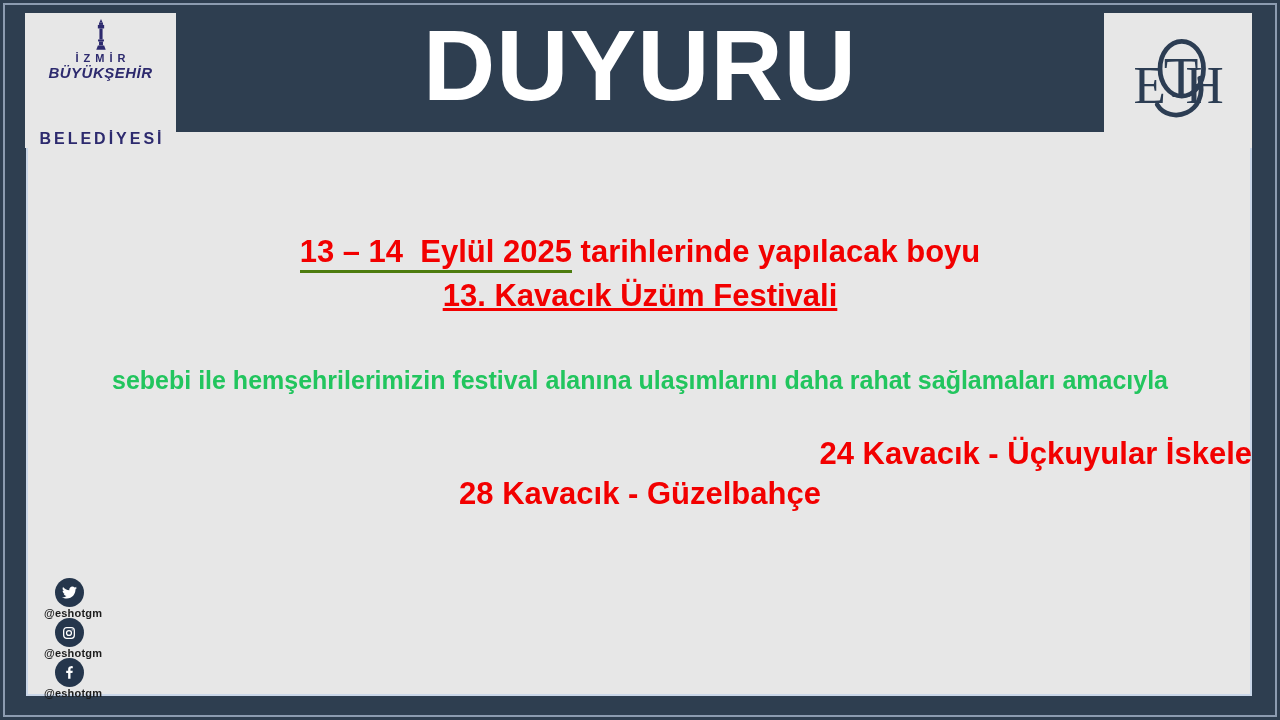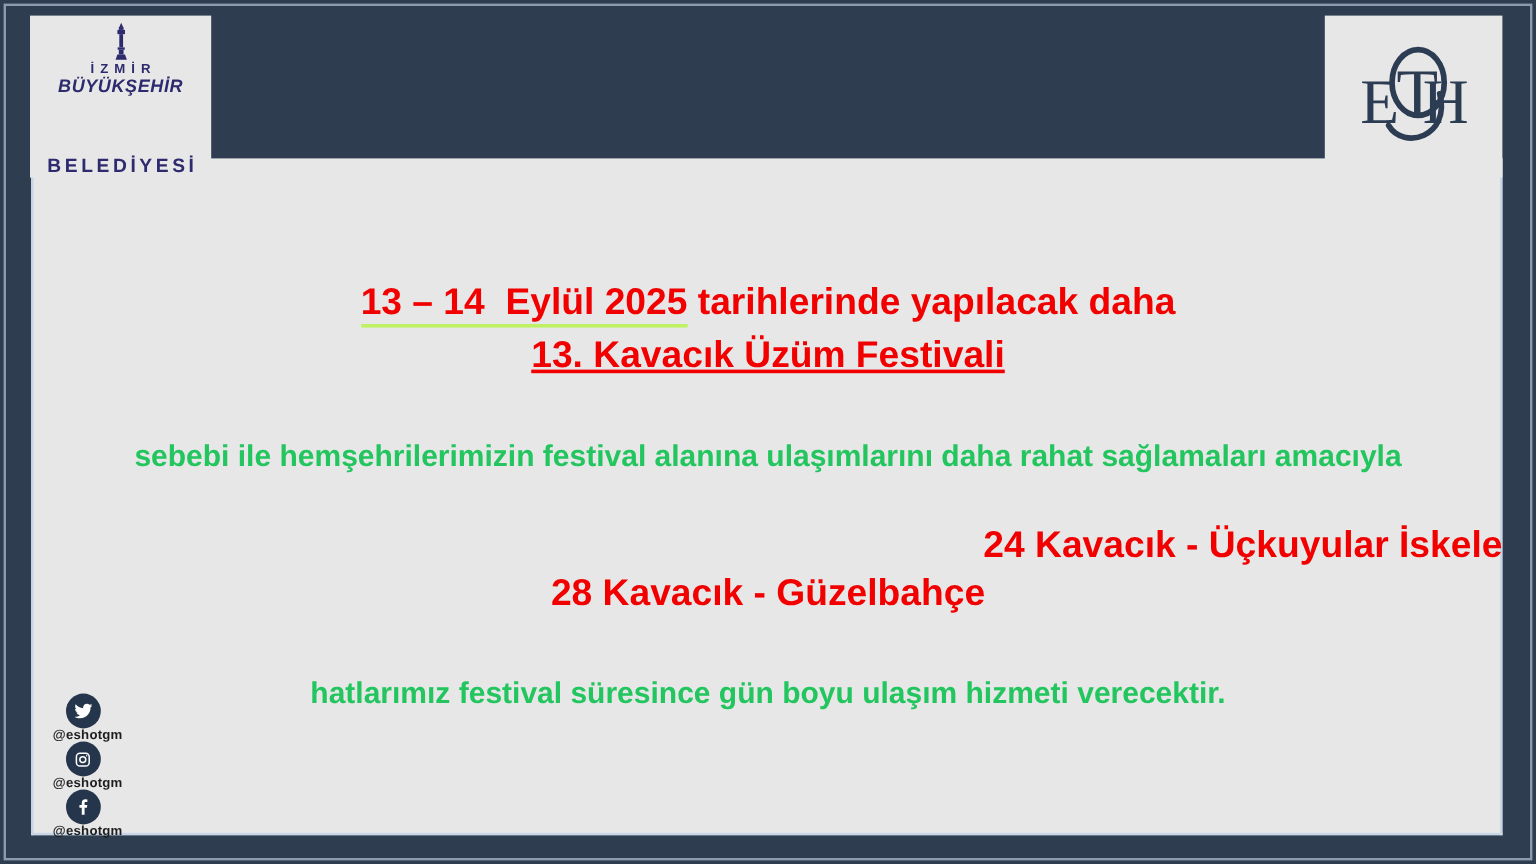--- a/index.html
+++ b/index.html
@@ -37,21 +37,21 @@
   }
   .txt { position:absolute; left:28px; width:1224px; text-align:center; z-index:2; }
   .red  { color:#f20000; font-weight:700; }
   .blk  { color:#22c55e; font-weight:700; }
   .t-date     { top:231px; font-size:31px; line-height:42px; }
   .t-festival { top:275px; font-size:31px; line-height:42px;text-decoration:underline; }
   .t-reason   { top:362px; font-size:25px; line-height:36px; }
   .t-route1   { top:433px; font-size:31px; line-height:42px;text-align:right; }
   .t-route2   { top:473px; font-size:31px; line-height:42px; }
   .t-closing  { top:560px; font-size:25px; line-height:36px; }
-  .u-date { border-bottom:3px solid #bef264; padding-bottom:1px; white-space:pre; }
+  .u-date { border-bottom:3px solid #4d7c0f; padding-bottom:1px; white-space:pre; }
   .ws-pre { white-space:pre; }
   .social { position:absolute; left:36px; top:578px; z-index:2; }
   .social-row { display:flex; align-items:center; height:29px; margin-bottom:11px;flex-direction:column; }
   .social-circle {
     width:29px; height:29px; border-radius:50%; background:#25364c;
     display:flex; align-items:center; justify-content:center; flex:0 0 29px;
   }
   .social-handle { font-size:11px; font-weight:700; color:#1d1d1d; margin-left:8px; letter-spacing:0.2px; }
 </style>
 </head>
@@ -75,45 +75,45 @@
         <path d="M6 78 L30 78 L26 67 L10 67 Z"></path>
       </g>
     </svg>
     <div class="izmir-text">
       <div class="izmir-l1">İZMİR</div>
       <div class="izmir-l2">BÜYÜKŞEHİR</div>
       <div class="izmir-l3">BELEDİYESİ</div>
     </div>
   </div>
 
+  <div class="banner-title">DUYURU</div>
 
   <div class="logo-box eshot-box">
     <svg width="104" height="104" viewBox="0 0 110 110">
       <g fill="#2c3d53" font-family="'Liberation Serif', serif">
         <ellipse cx="59" cy="42" rx="23" ry="29" fill="none" stroke="#2c3d53" stroke-width="5"></ellipse>
         <path d="M78 52 C 88 90 46 102 33 80" fill="none" stroke="#2c3d53" stroke-width="5" stroke-linecap="round"></path>
         <text x="8" y="78" font-size="56">E</text>
         <text x="40" y="72" font-size="60">T</text>
         <text x="63" y="78" font-size="56">H</text>
       </g>
     </svg>
   </div>
 
   <div class="txt t-date red">
-    <span class="u-date">13 – 14  Eylül 2025</span><span class="ws-pre"> tarihlerinde yapılacak daha</span>
+    <span class="u-date">13 – 14  Eylül 2025</span><span class="ws-pre"> tarihlerinde yapılacak boyu</span>
   </div>
 
   <div class="txt t-festival red">13. Kavacık Üzüm Festivali</div>
 
   <div class="txt t-reason blk">sebebi ile hemşehrilerimizin festival alanına ulaşımlarını daha rahat sağlamaları amacıyla</div>
 
   <div class="txt t-route1 red">24 Kavacık - Üçkuyular İskele</div>
   <div class="txt t-route2 red">28 Kavacık - Güzelbahçe</div>
 
-  <div class="txt t-closing blk">hatlarımız festival süresince gün boyu ulaşım hizmeti verecektir.</div>
 
   <div class="social">
 
     <div class="social-row">
       <span class="social-circle">
         <svg width="15" height="15" viewBox="0 0 24 24" fill="#ffffff">
           <path d="M23.954 4.569c-.885.389-1.83.654-2.825.775 1.014-.611 1.794-1.574 2.163-2.723-.951.555-2.005.959-3.127 1.184-.896-.959-2.173-1.559-3.591-1.559-2.717 0-4.92 2.203-4.92 4.917 0 .39.045.765.127 1.124C7.691 8.094 4.066 6.13 1.64 3.161c-.427.722-.666 1.561-.666 2.475 0 1.71.87 3.213 2.188 4.096-.807-.026-1.566-.248-2.228-.616v.061c0 2.385 1.693 4.374 3.946 4.827-.413.111-.849.171-1.296.171-.314 0-.615-.03-.916-.086.631 1.953 2.445 3.377 4.604 3.417-1.68 1.319-3.809 2.105-6.102 2.105-.39 0-.779-.023-1.17-.067 2.189 1.394 4.768 2.209 7.557 2.209 9.054 0 13.999-7.496 13.999-13.986 0-.209 0-.42-.015-.63.961-.689 1.8-1.56 2.46-2.548z"></path>
         </svg>
       </span>
       <span class="social-handle">@eshotgm</span>

